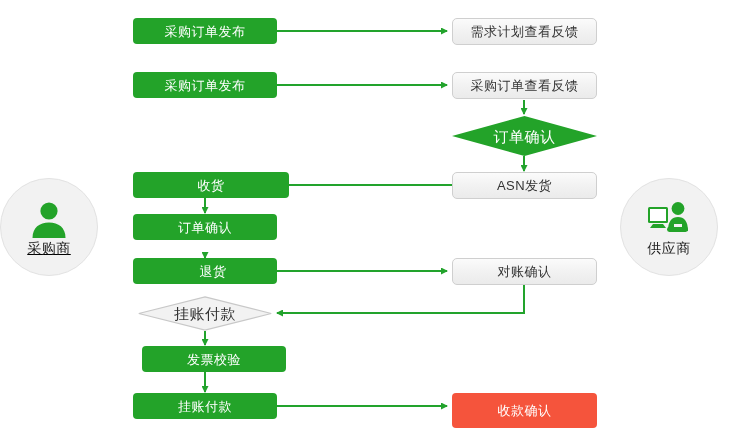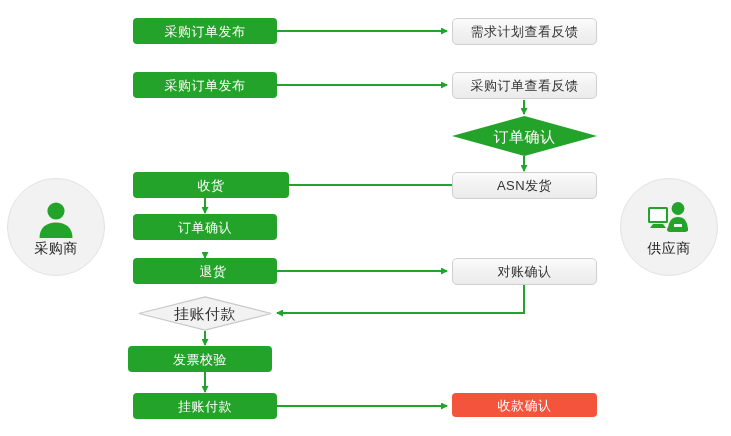--- a/index.html
+++ b/index.html
@@ -140,21 +140,21 @@
       <path d="M524,285 L524,313 L277,313" marker-end="url(#ar)"></path>
 
       <path d="M205,331 L205,345" marker-end="url(#ar)"></path>
 
       <path d="M205,371 L205,392" marker-end="url(#ar)"></path>
 
       <path d="M277,406 L447,406" marker-end="url(#ar)"></path>
     </g>
   </svg>
 
-  <div class="actor" style="left:7px; top:178px;">
+  <div class="actor" style="left:0; top:178px;text-decoration:underline;">
     <svg class="glyph" viewBox="0 0 46 40">
       <circle cx="23" cy="11" r="8.6" fill="#23a329"></circle>
       <path d="M6.5,38 C6.5,27.5 13.5,22.5 23,22.5 C32.5,22.5 39.5,27.5 39.5,38 Z" fill="#23a329"></path>
     </svg>
     <span class="aname">采购商</span>
   </div>
 
   <div class="actor" style="left:620px; top:178px;">
     <svg class="glyph" viewBox="0 0 46 40">
 
@@ -213,25 +213,25 @@
     <span>对账确认</span>
   </div>
 
   <div class="diamond gray" style="left:138px; top:296px; width:134px; height:35px;">
     <svg width="134" height="35" viewBox="0 0 134 35">
       <polygon points="67,0.8 133.2,17.5 67,34.2 0.8,17.5" fill="#f2f2f2" stroke="#c8c8c8" stroke-width="1.2"></polygon>
     </svg>
     <span class="dlabel">挂账付款</span>
   </div>
 
-  <div class="node green" style="left:128px; top:346px; width:144px; height:26px;">
+  <div class="node green" style="left:142px; top:346px; width:144px; height:26px;">
     <span>发票校验</span>
   </div>
 
   <div class="node green" style="left:133px; top:393px; width:144px; height:26px;">
     <span>挂账付款</span>
   </div>
 
-  <div class="node red" style="left:452px; top:393px; width:145px; height:24px;">
+  <div class="node red" style="left:452px; top:393px; width:145px; height:35px;">
     <span>收款确认</span>
   </div>
 
 </div>
 
 </body></html>

